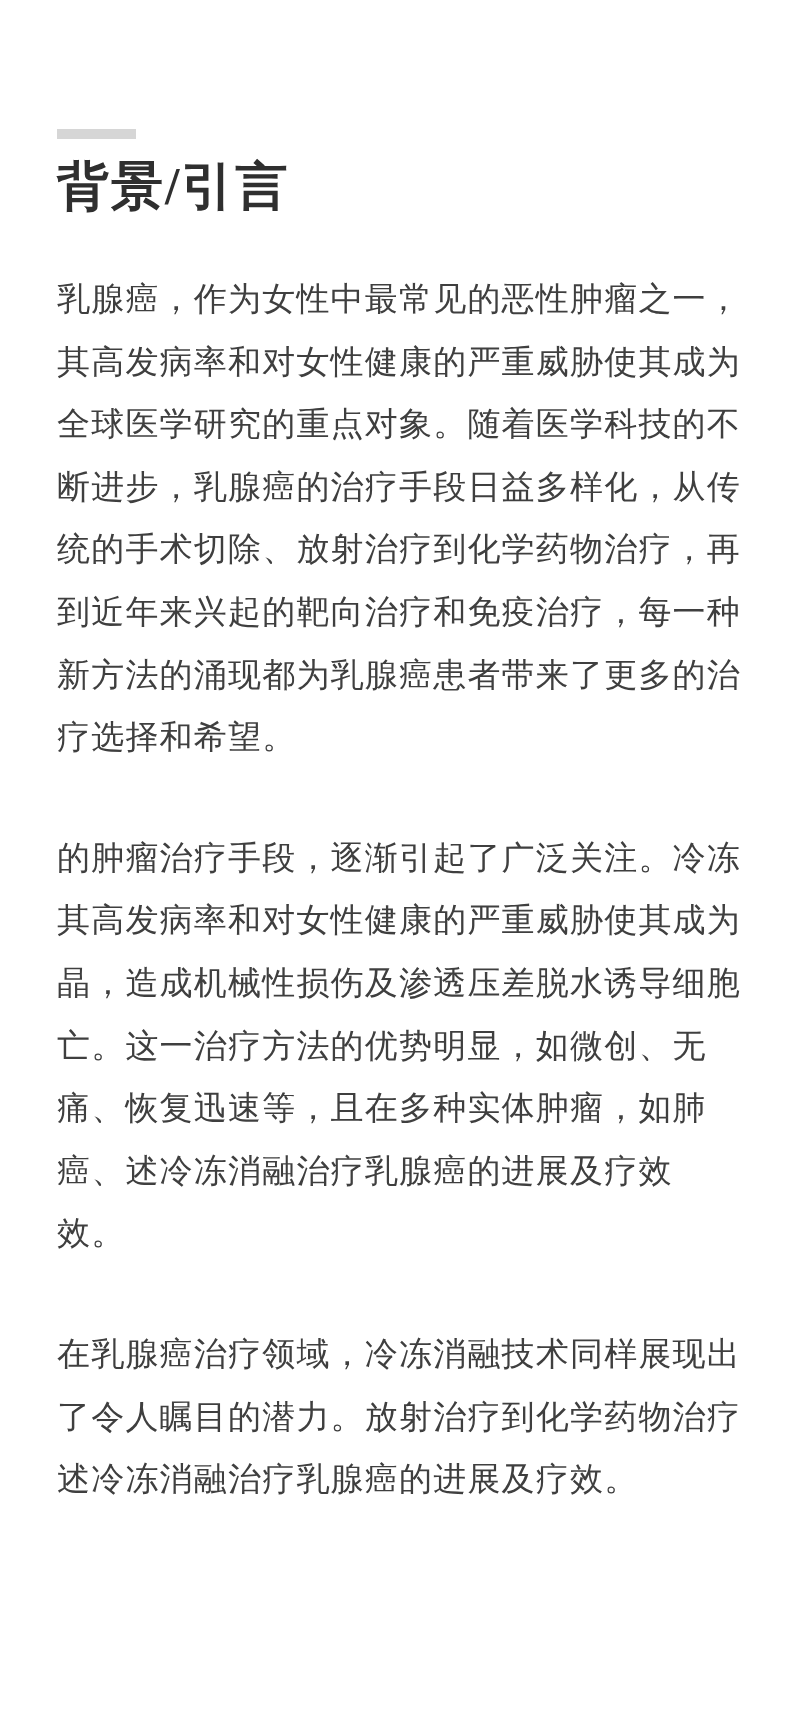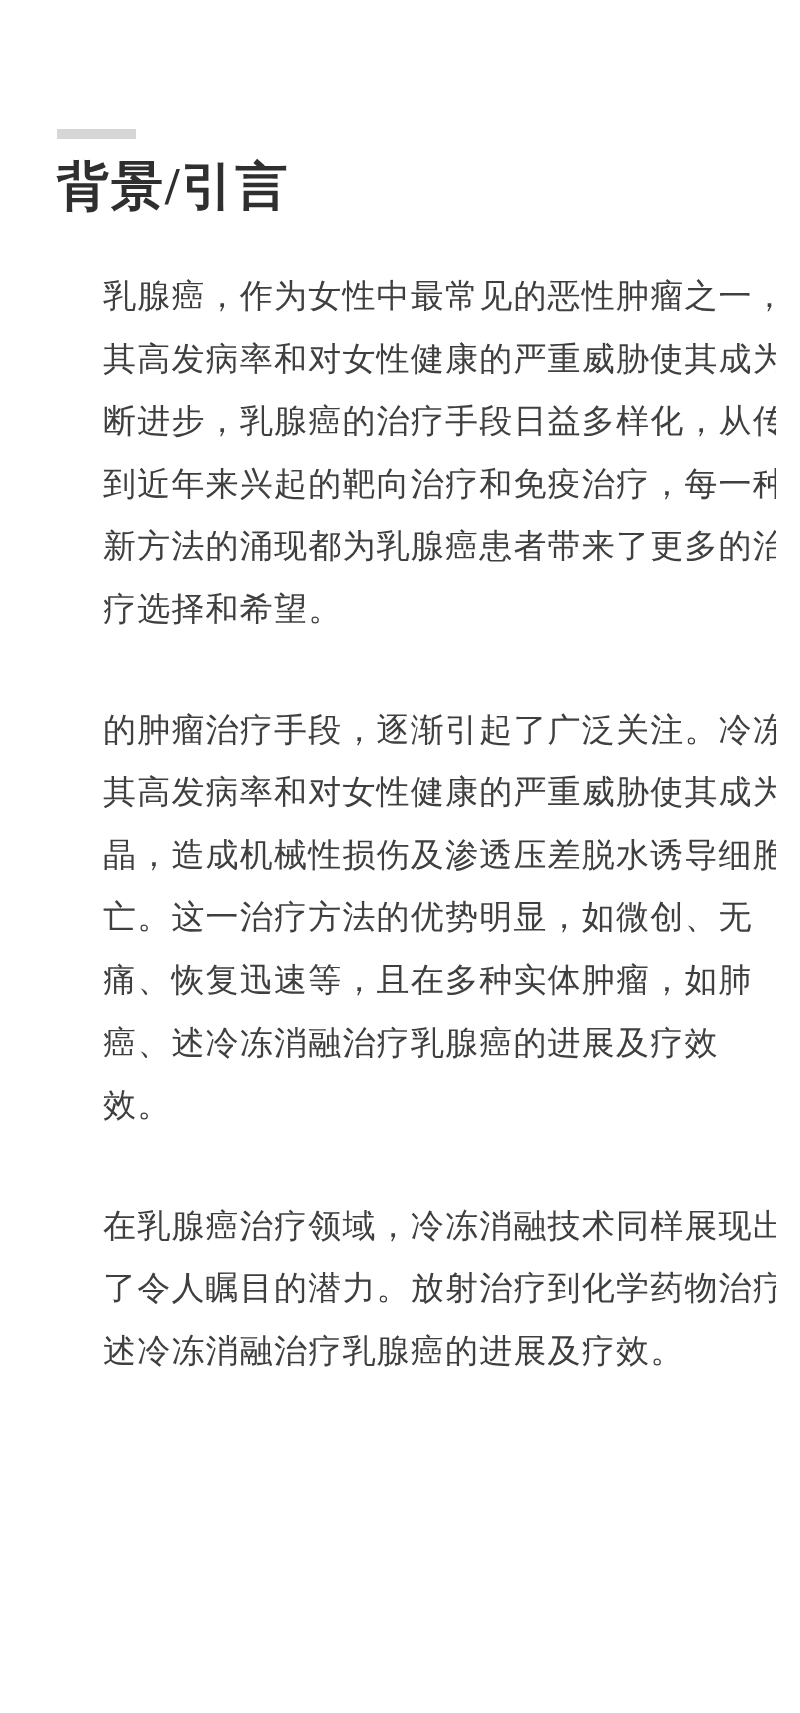--- a/index.html
+++ b/index.html
@@ -27,25 +27,24 @@
     margin: 18px 0 0 0;
     font-family: "Liberation Serif", serif;
     font-weight: bold;
     font-size: 52px;
     line-height: 60px;
     letter-spacing: 2px;
     color: var(--heading-text, #2f2f2f);
   }
   .article-body {
     margin-top: 51px;
-    font-family: Liberation Mono, monospace;
+    font-family: Liberation Sans, sans-serif;
     font-size: 33px;
     letter-spacing: 1.2px;
     color: var(--body-text, #3f3f3f);
-    margin-left: 46px;
   }
   .para + .para {
     margin-top: 58px;
   }
   .line {
     height: 62.6px;
     line-height: 62.6px;
     white-space: nowrap;
   }
 </style>
@@ -53,21 +52,23 @@
 <body>
 
 <div class="page">
   <div class="content">
     <div class="accent-bar"></div>
     <h1 class="heading">背景/引言</h1>
     <div class="article-body" id="article-body">
         <div class="para">
           <div class="line">乳腺癌，作为女性中最常见的恶性肿瘤之一，</div>
           <div class="line">其高发病率和对女性健康的严重威胁使其成为</div>
+          <div class="line">全球医学研究的重点对象。随着医学科技的不</div>
           <div class="line">断进步，乳腺癌的治疗手段日益多样化，从传</div>
+          <div class="line">统的手术切除、放射治疗到化学药物治疗，再</div>
           <div class="line">到近年来兴起的靶向治疗和免疫治疗，每一种</div>
           <div class="line">新方法的涌现都为乳腺癌患者带来了更多的治</div>
           <div class="line">疗选择和希望。</div>
         </div>
         <div class="para">
           <div class="line">的肿瘤治疗手段，逐渐引起了广泛关注。冷冻</div>
           <div class="line">其高发病率和对女性健康的严重威胁使其成为</div>
           <div class="line">晶，造成机械性损伤及渗透压差脱水诱导细胞</div>
           <div class="line">亡。这一治疗方法的优势明显，如微创、无</div>
           <div class="line">痛、恢复迅速等，且在多种实体肿瘤，如肺</div>

